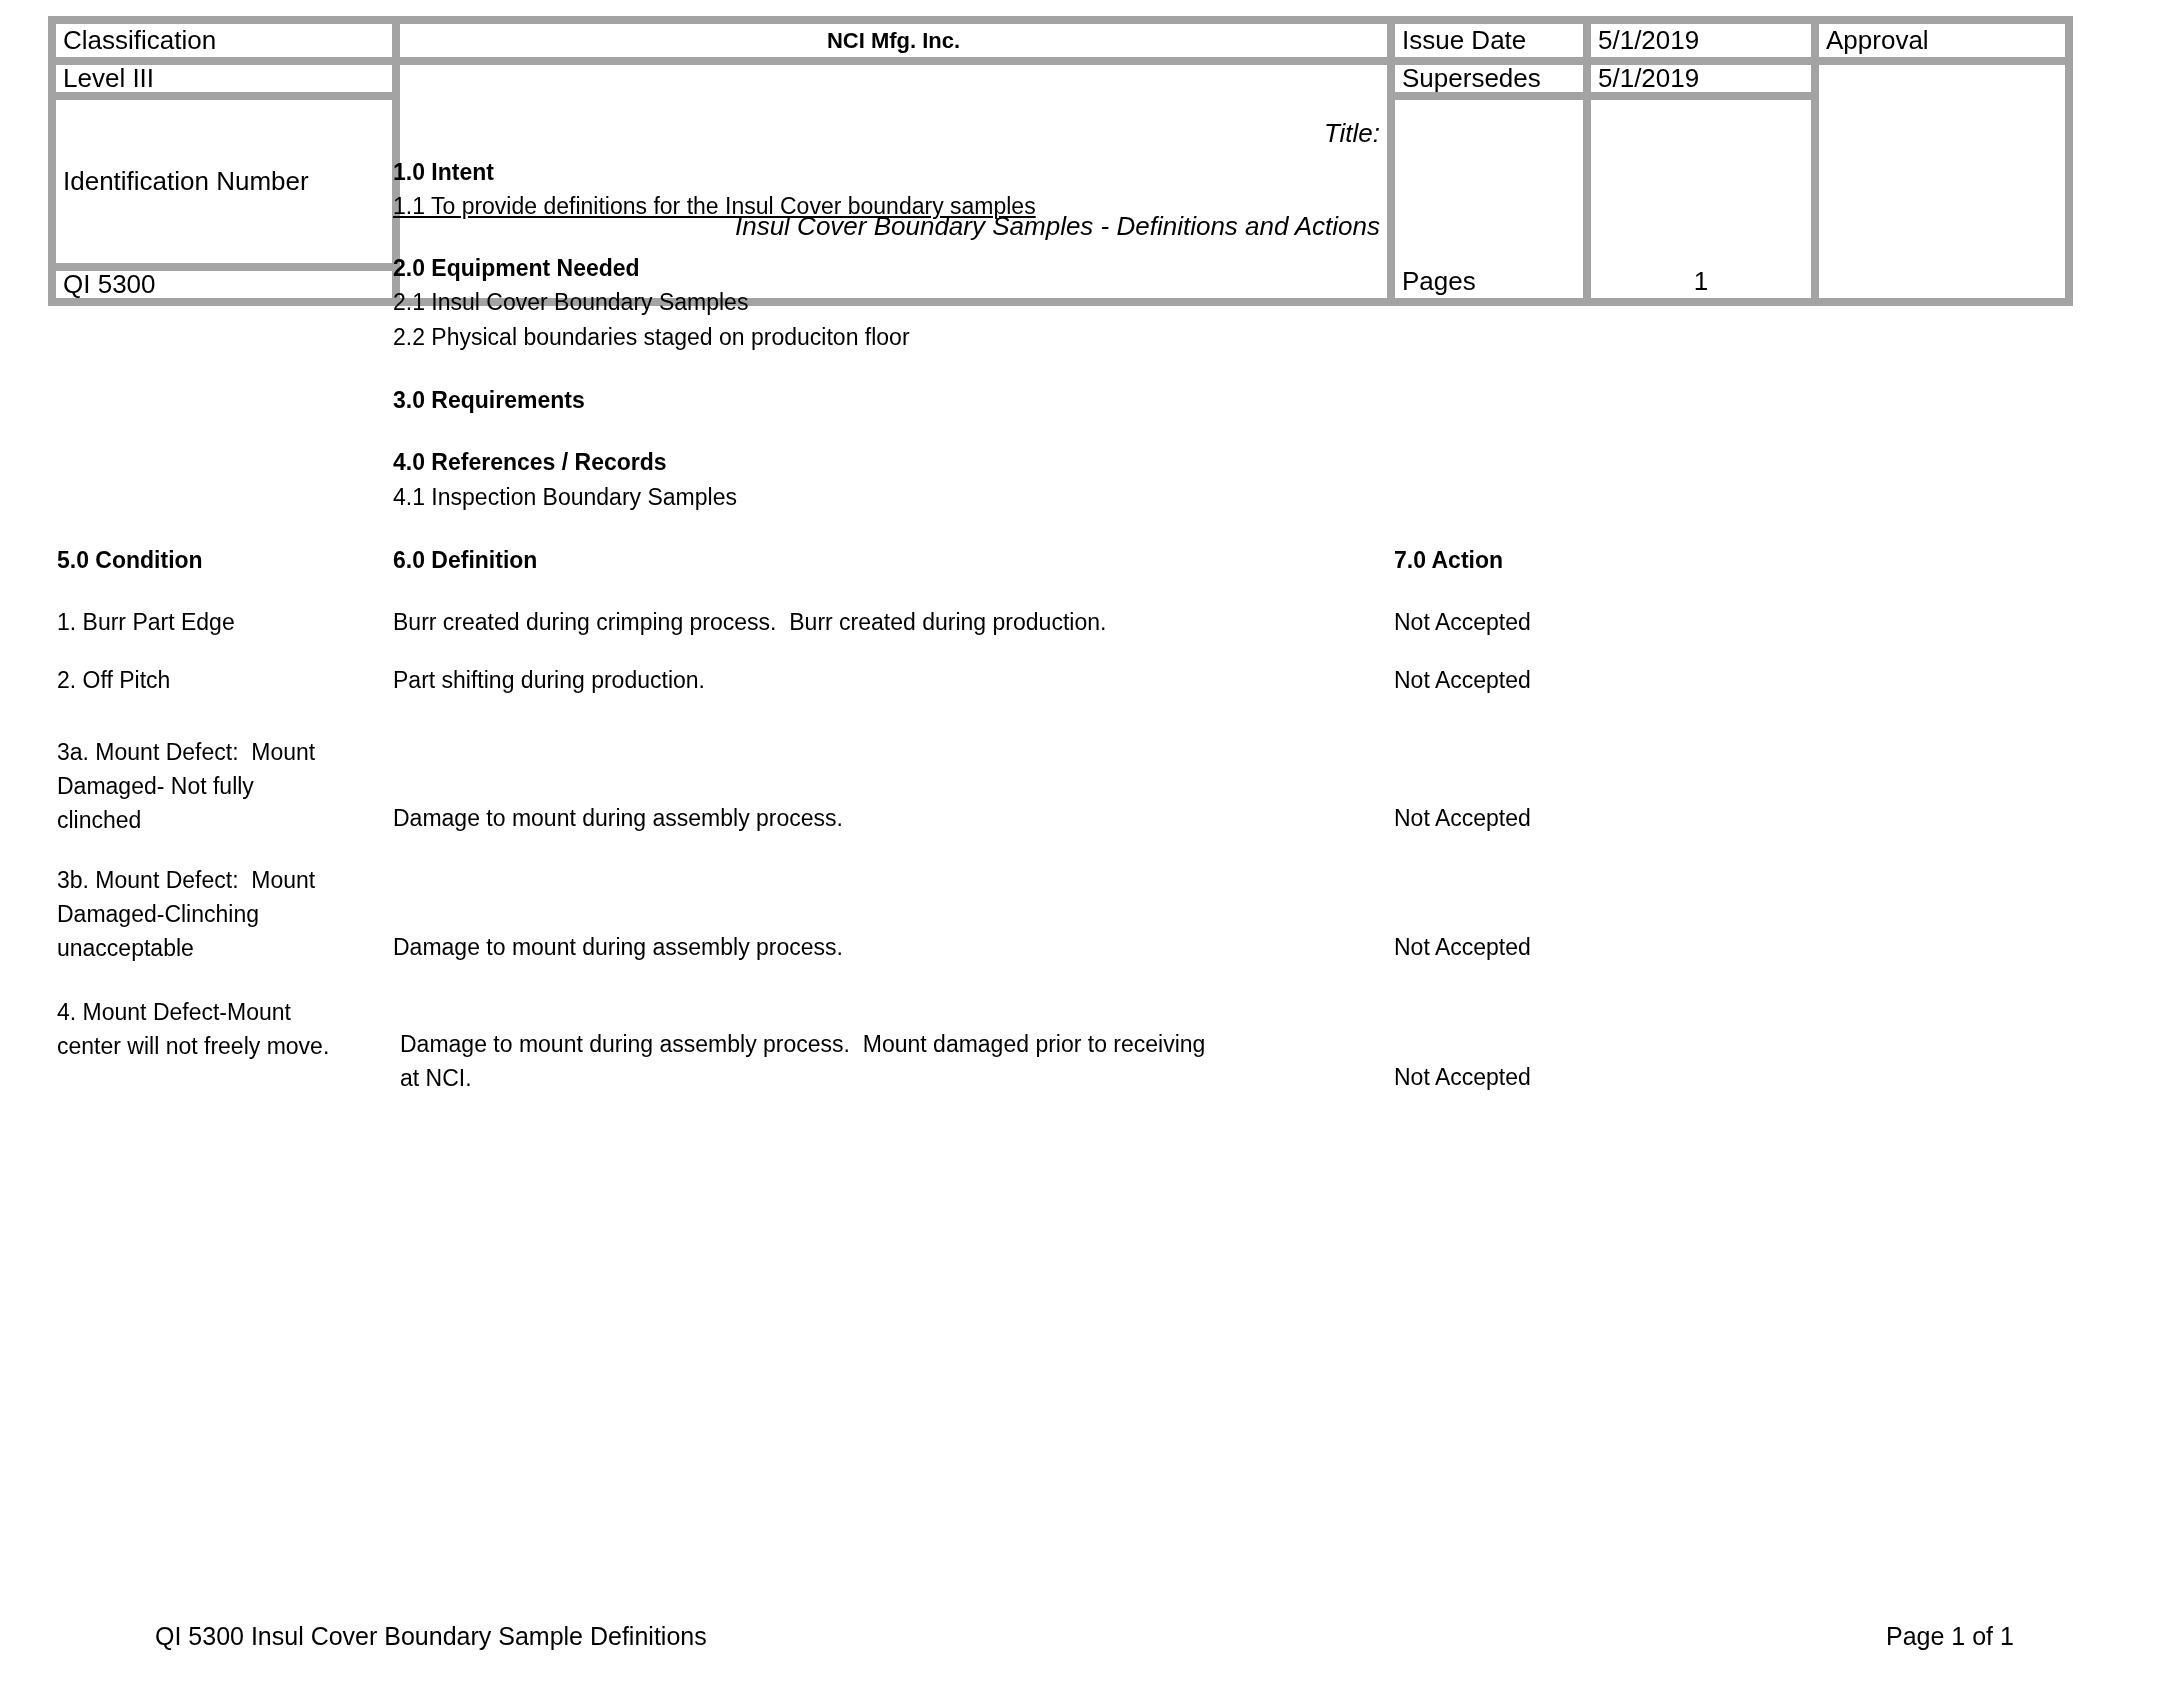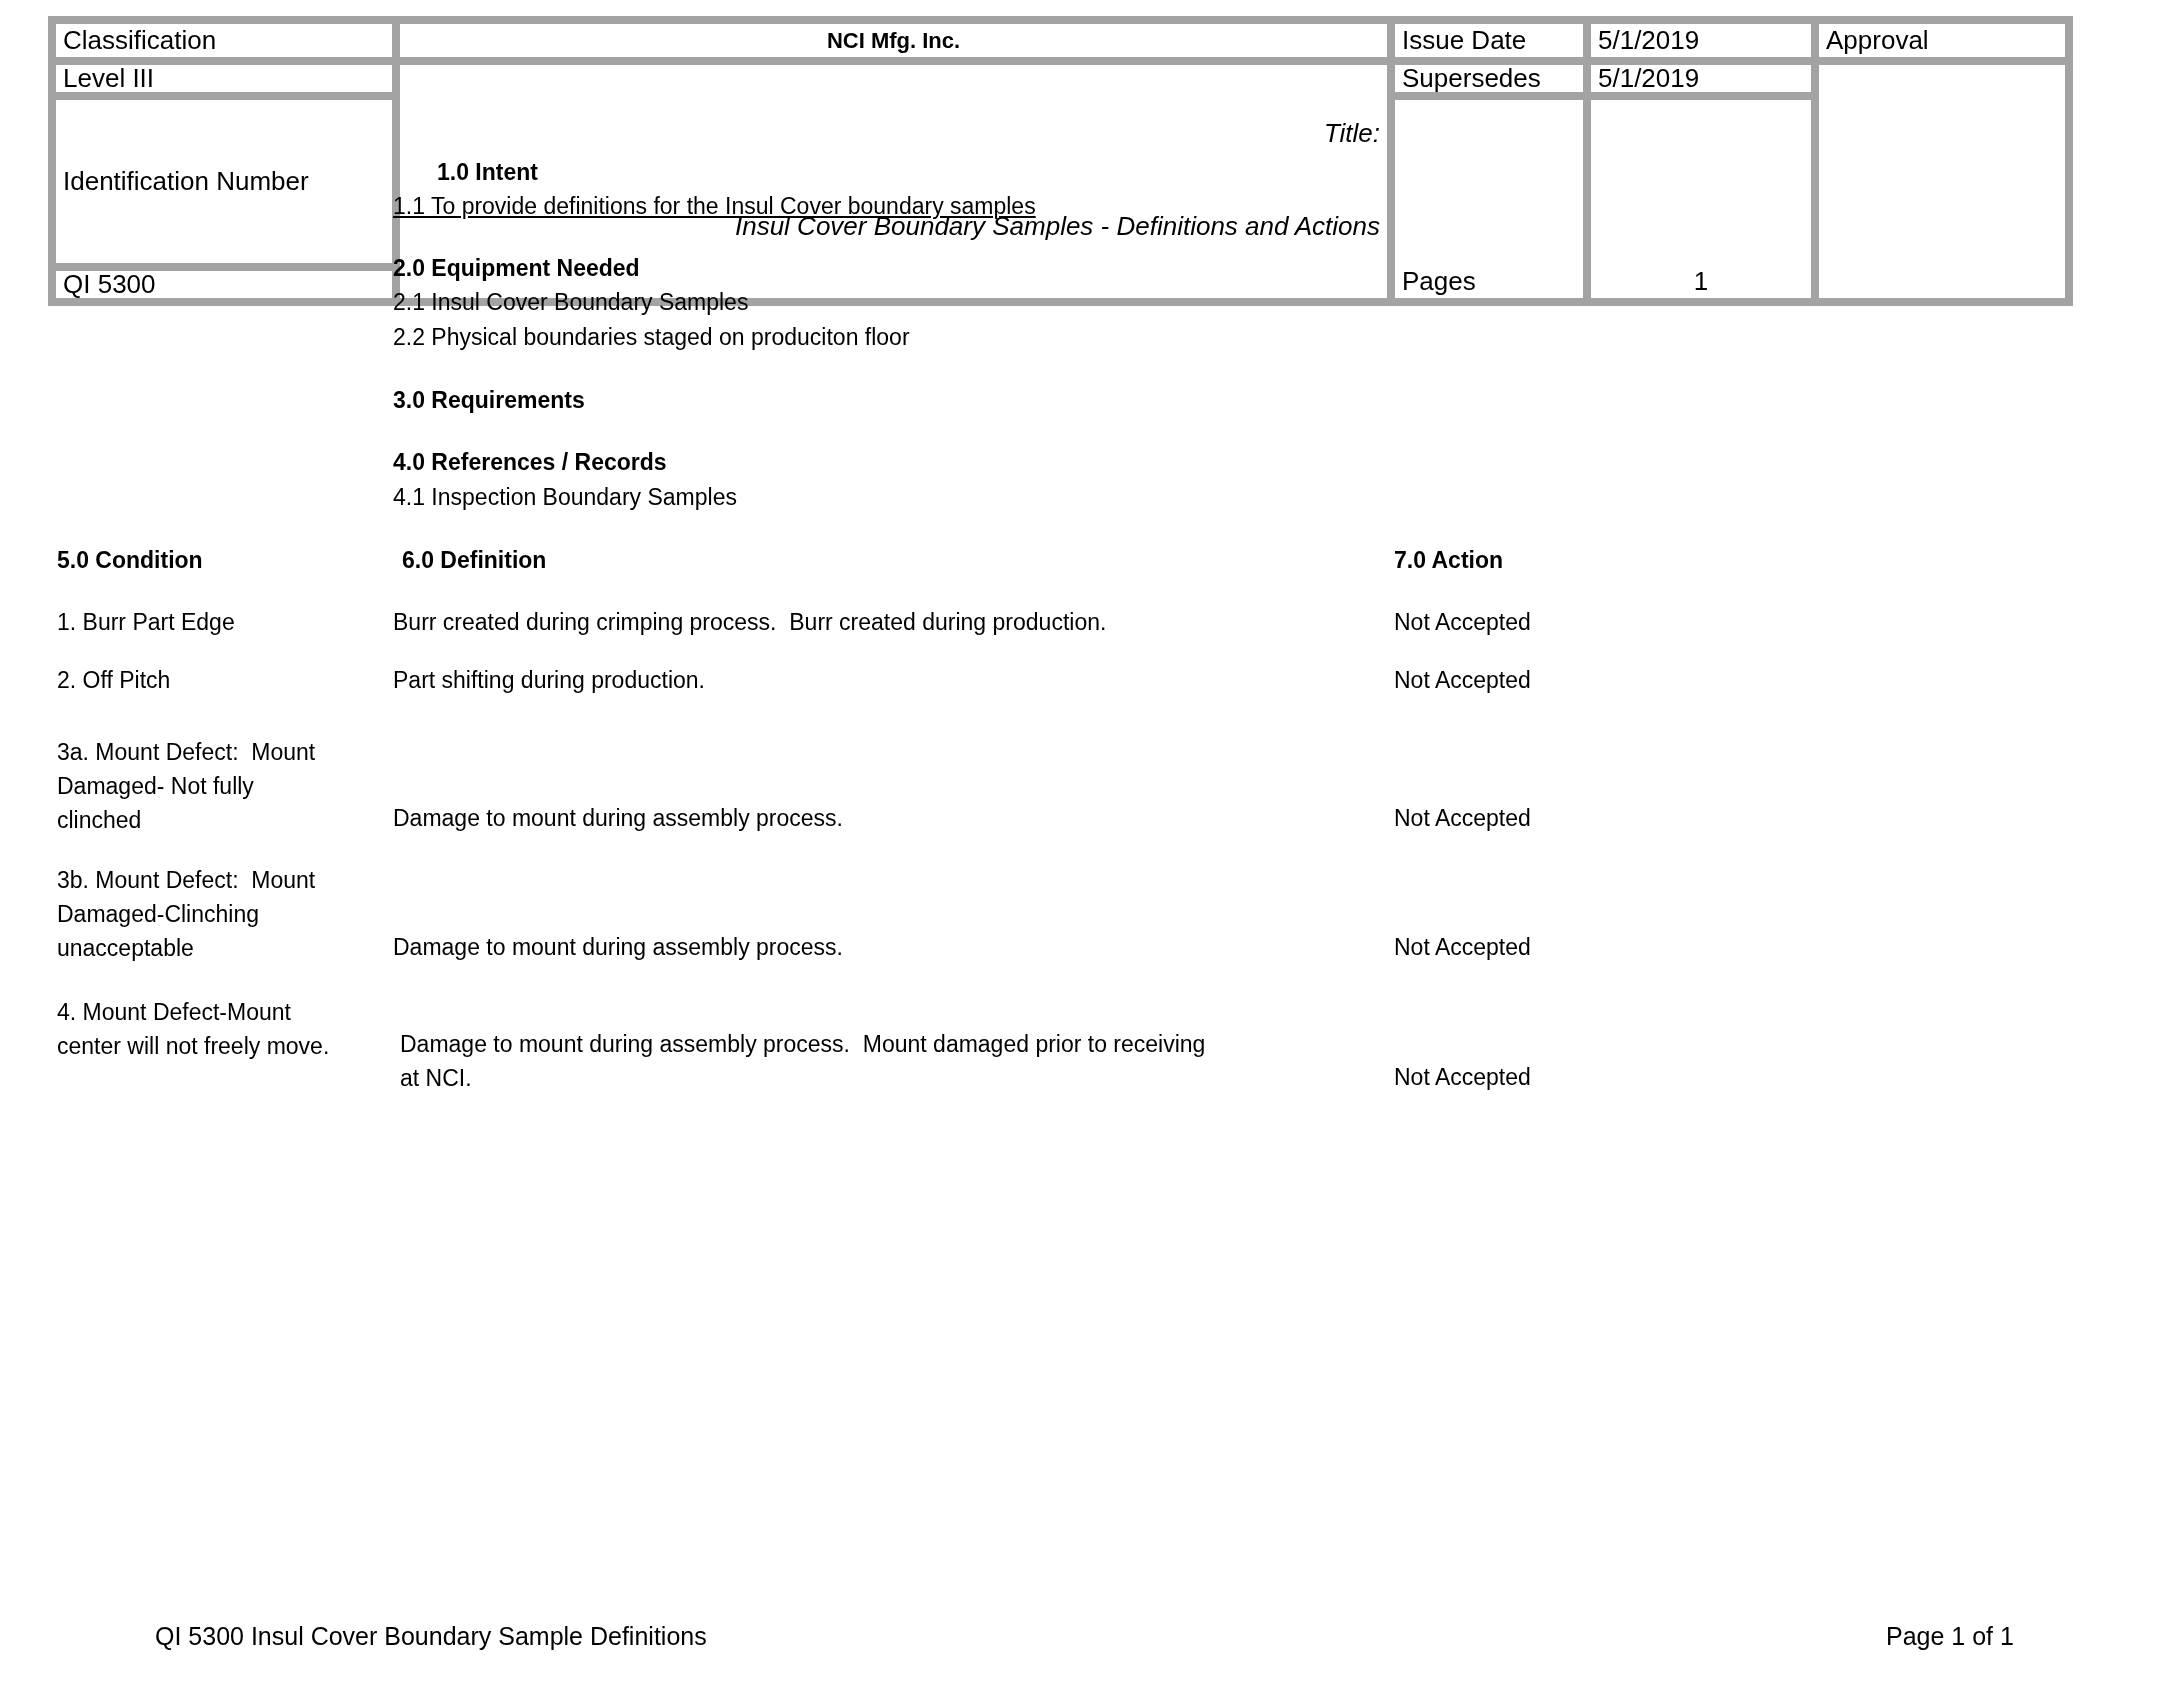--- a/index.html
+++ b/index.html
@@ -35,31 +35,31 @@
   
   .t {
     position: absolute;
     font-size: 23px; line-height: 26px;
     white-space: pre-wrap;
   }
   .ml { line-height: 34px; }
   .b  { font-weight: bold; }
   .ft { font-size: 25px; line-height: 28px; }
 
-  #s1h  { left: 393px; top: 159px; padding-left: 44px; }
+  #s1h  { left: 393px; top: 159px; }
   #s1i  { left: 393px; top: 193px; text-decoration: underline; }
   #s2h  { left: 393px; top: 255px; }
   #s2i1 { left: 393px; top: 289px; }
   #s2i2 { left: 393px; top: 324px; }
   #s3h  { left: 393px; top: 387px; }
   #s4h  { left: 393px; top: 449px; }
   #s4i  { left: 393px; top: 484px; }
 
   #ch-cond { left: 57px;   top: 547px; }
-  #ch-def  { left: 393px;  top: 547px; margin-left: 9px; }
+  #ch-def  { left: 393px;  top: 547px; }
   #ch-act  { left: 1394px; top: 547px; }
 
   #r1c { left: 57px;   top: 609px; }
   #r1d { left: 393px;  top: 609px; }
   #r1a { left: 1394px; top: 609px; }
 
   #r2c { left: 57px;   top: 667px; }
   #r2d { left: 393px;  top: 667px; }
   #r2a { left: 1394px; top: 667px; }
 

